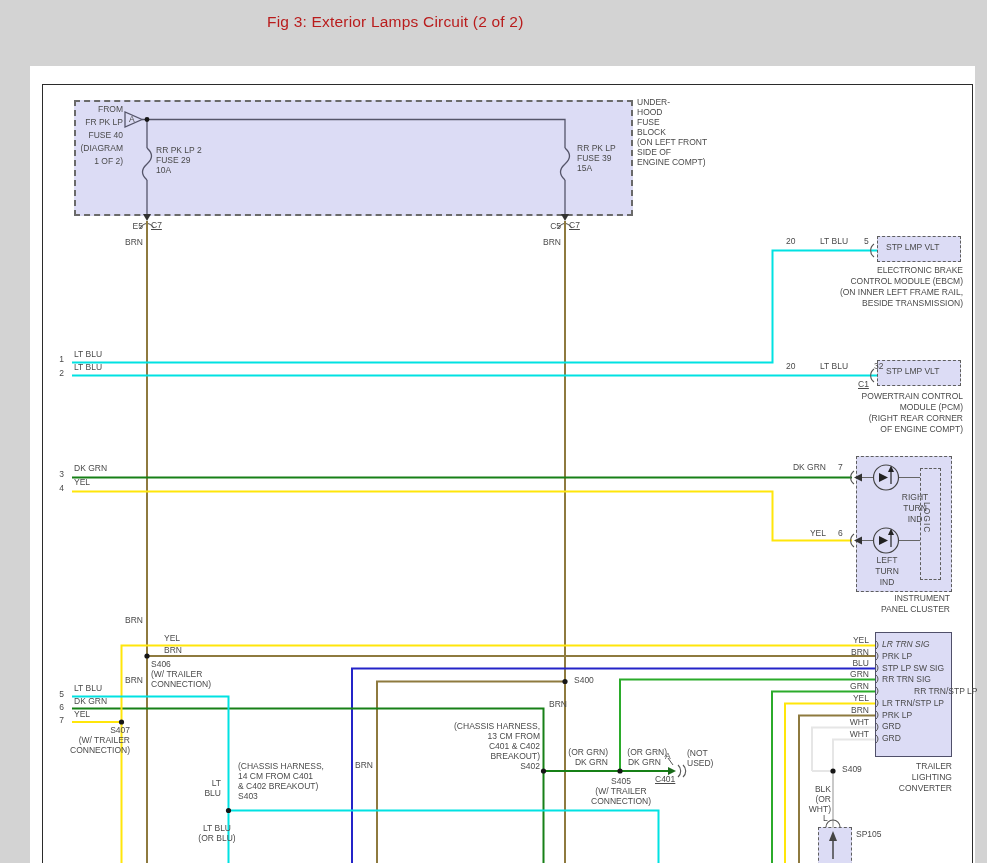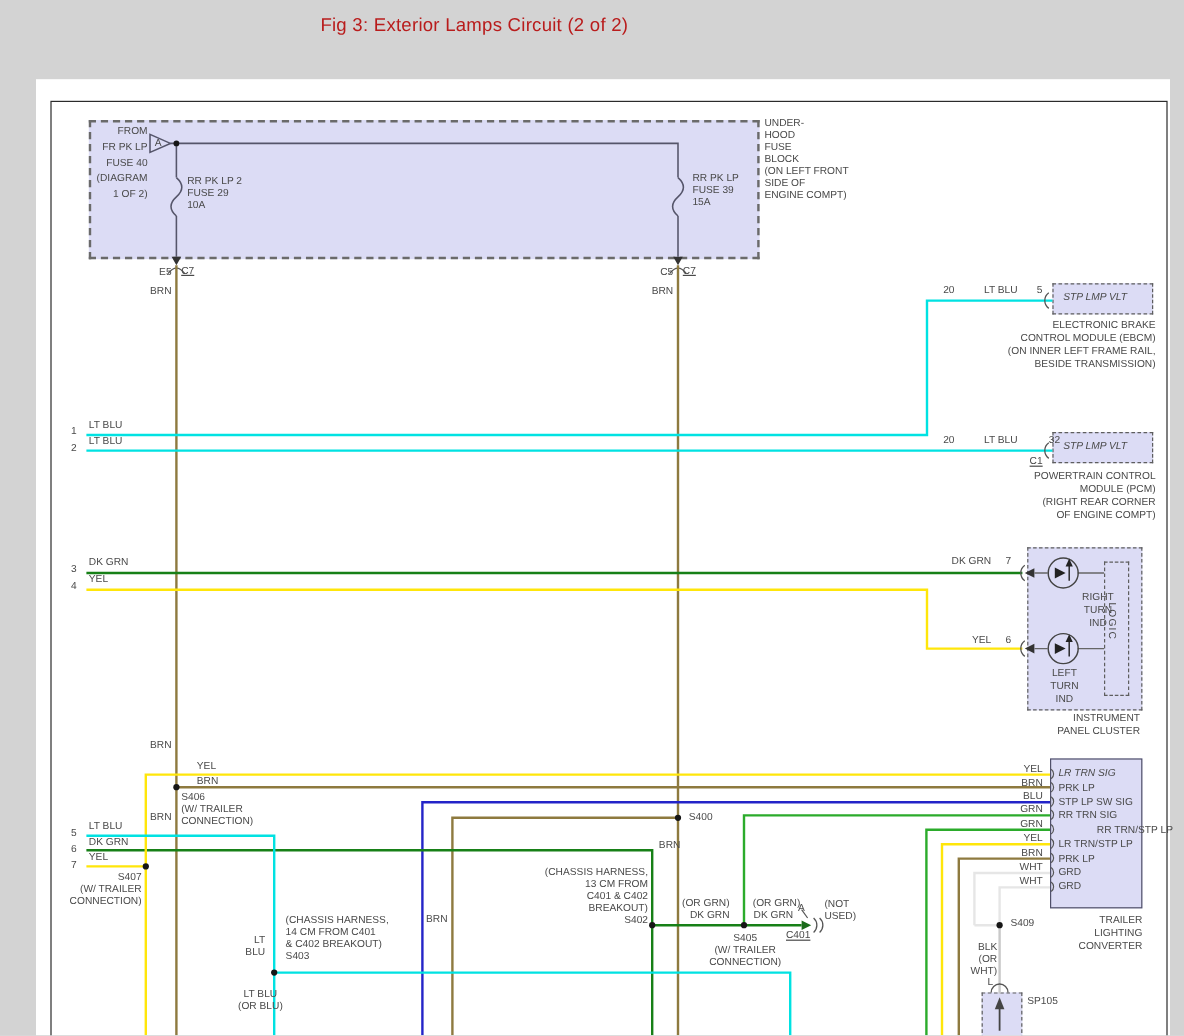--- a/index.html
+++ b/index.html
@@ -12,21 +12,21 @@
   .dashed{border:2px dashed #6a6a6a;}
   .dashed-thin{border:1.5px dashed #5e5e5e;}
   .solid{border:1.5px solid #50506a;}
   svg.wires{position:absolute;left:0;top:0;pointer-events:none;}
   .lbl{position:absolute;font-size:8.5px;line-height:10px;color:var(--c-text,#4a4a4a);white-space:pre-line;}
   .lbl.r{transform:translateX(-100%);text-align:right;}
   .lbl.c{transform:translateX(-50%);text-align:center;}
   .lbl.u{text-decoration:underline;}
   .caption{position:absolute;font-size:8.5px;line-height:11px;color:var(--c-text,#4a4a4a);
            white-space:pre-line;text-align:right;}
-  .pinlabel{position:absolute;font-size:8.5px;color:var(--c-text,#4a4a4a);font-style:italic;}
+  .pinlabel{position:absolute;font-size:8.5px;color:var(--c-text,#4a4a4a);}
   .indlabel{position:absolute;font-size:8.5px;line-height:11px;color:var(--c-text,#4a4a4a);
             white-space:pre-line;text-align:center;width:62px;}
   .vtext{position:absolute;font-size:8.5px;color:var(--c-text,#4a4a4a);writing-mode:vertical-rl;letter-spacing:1px;}
   .convpin{position:absolute;left:6px;font-size:8.5px;color:var(--c-text,#4a4a4a);white-space:nowrap;}
 </style>
 </head>
 <body>
 
 <div class="page">
 
@@ -206,21 +206,21 @@
       <div class="lbl " style="left: 151px; top: 659px;">S406
 (W/ TRAILER
 CONNECTION)</div>
       <div class="lbl r" style="left: 143px; top: 675px;">BRN</div>
       <div class="lbl r" style="left: 64px; top: 689px;">5</div>
       <div class="lbl " style="left: 74px; top: 683px;">LT BLU</div>
       <div class="lbl r" style="left: 64px; top: 702px;">6</div>
       <div class="lbl " style="left: 74px; top: 696px;">DK GRN</div>
       <div class="lbl r" style="left: 64px; top: 715px;">7</div>
       <div class="lbl " style="left: 74px; top: 709px;">YEL</div>
-      <div class="lbl r" style="left: 118px; top: 725px;">S407
+      <div class="lbl r" style="left: 130px; top: 725px;">S407
 (W/ TRAILER
 CONNECTION)</div>
       <div class="lbl " style="left: 574px; top: 675px;">S400</div>
       <div class="lbl r" style="left: 567px; top: 699px;">BRN</div>
       <div class="lbl r" style="left: 373px; top: 760px;">BRN</div>
       <div class="lbl r" style="left: 540px; top: 721px;">(CHASSIS HARNESS,
 13 CM FROM
 C401 &amp; C402
 BREAKOUT)
 S402</div>

